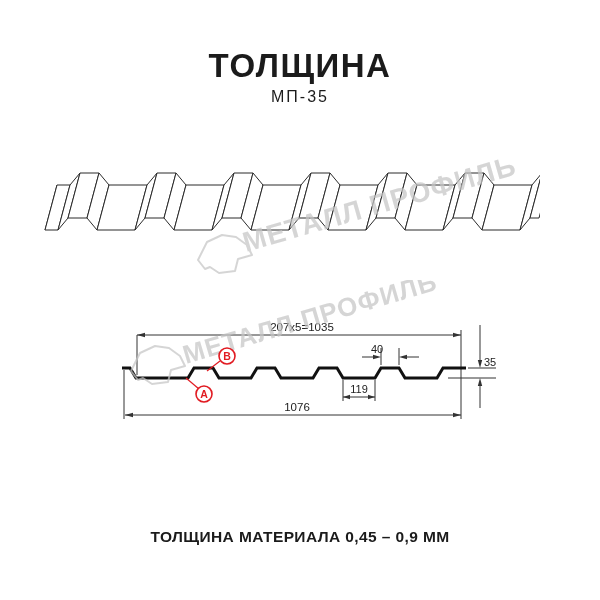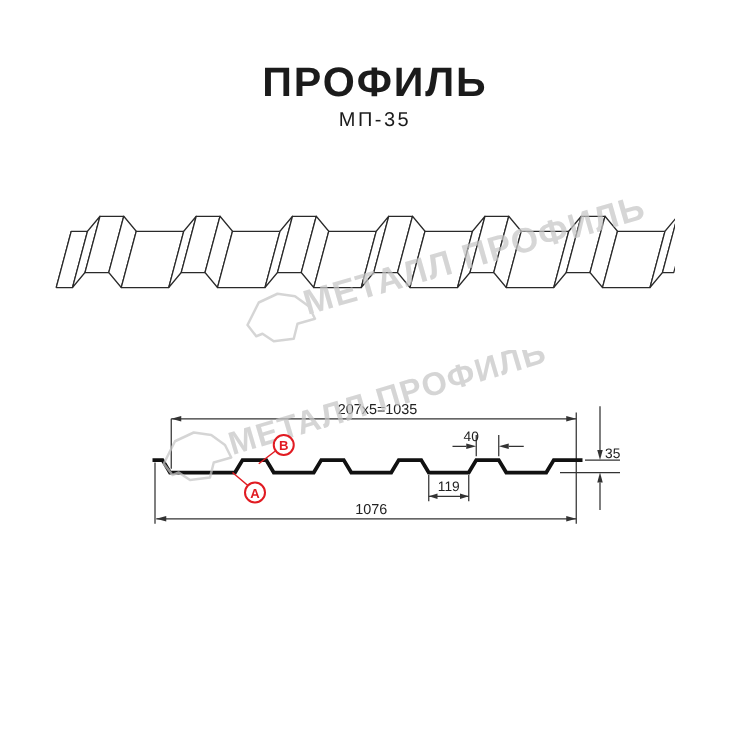--- a/index.html
+++ b/index.html
@@ -21,21 +21,21 @@
   .wmlogo{fill:none;stroke:#c6c6c6;stroke-width:2;stroke-linejoin:round;}
   .red-ln{stroke:#e11b22;stroke-width:1.2;fill:none;}
   .red-circ{fill:#ffffff;stroke:#e11b22;stroke-width:1.6;}
   .red-letter{font-size:10.5px;font-weight:700;fill:#e11b22;text-anchor:middle;font-family:"Liberation Sans",sans-serif;}
 </style>
 </head>
 <body>
 
 <div id="stage">
 
-  <div id="title" class="center-text">ПРОФИЛЬ</div>
+  <div id="title" class="center-text">ТОЛЩИНА</div>
   <div id="subtitle" class="center-text">МП-35</div>
 
   <svg style="left:40px;top:145px" width="500" height="132" viewBox="0 0 500 132">
 
     <line class="dim" x1="5" y1="85" x2="17" y2="40" style="stroke:#2a2a2a"></line>
 
     <polygon class="face" points="5,85 18,85 30,40 17,40"></polygon>
     <polygon class="face" points="18,85 28,73 40,28 30,40"></polygon>
     <polygon class="face" points="28,73 47,73 59,28 40,28"></polygon>
     <polygon class="face" points="47,73 57,85 69,40 59,28"></polygon>
@@ -134,14 +134,15 @@
       <circle class="red-circ" cx="127" cy="76" r="8"></circle>
       <text class="red-letter" x="127" y="80">В</text>
     </g>
     <g>
       <line class="red-ln" x1="86" y1="98" x2="99" y2="109"></line>
       <circle class="red-circ" cx="104" cy="114" r="8"></circle>
       <text class="red-letter" x="104" y="118">А</text>
     </g>
   </svg>
 
+  <div id="footer" class="center-text">ТОЛЩИНА МАТЕРИАЛА 0,45 – 0,9 ММ</div>
 
 </div>
 
 </body></html>

